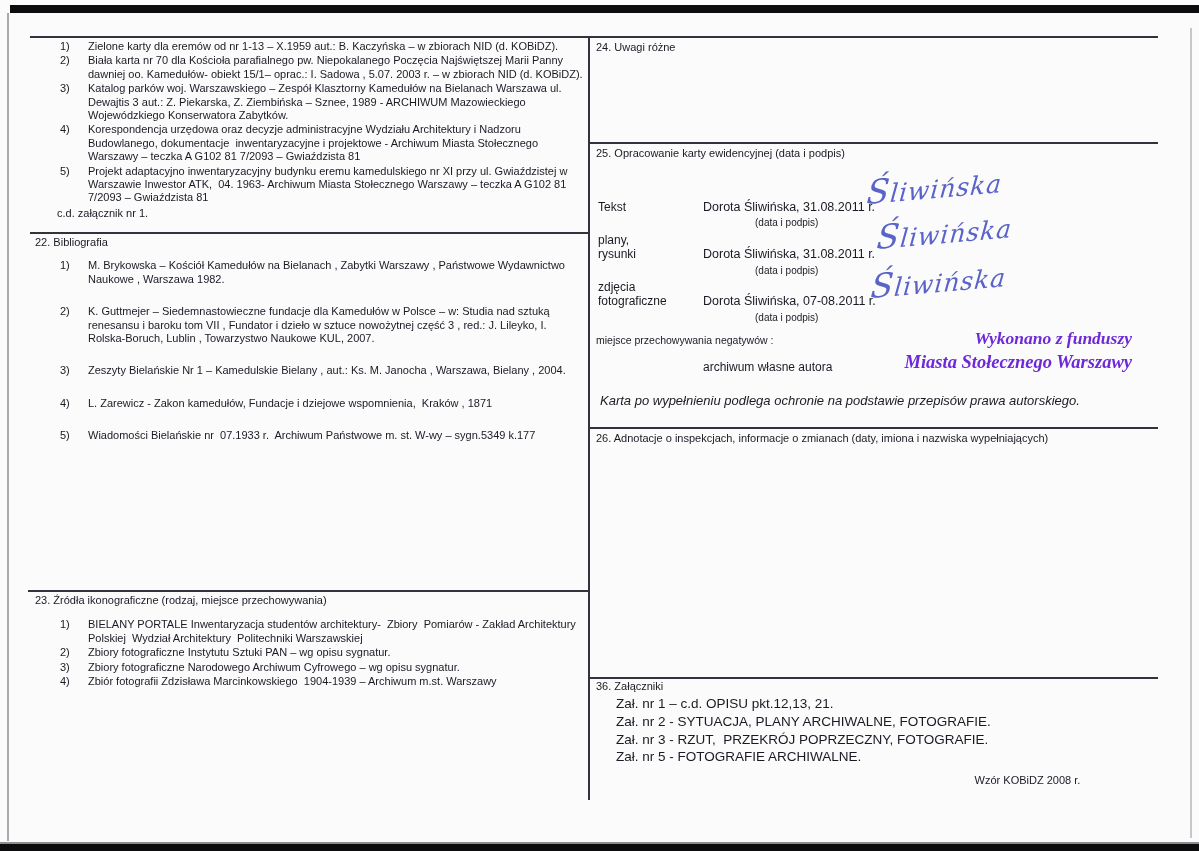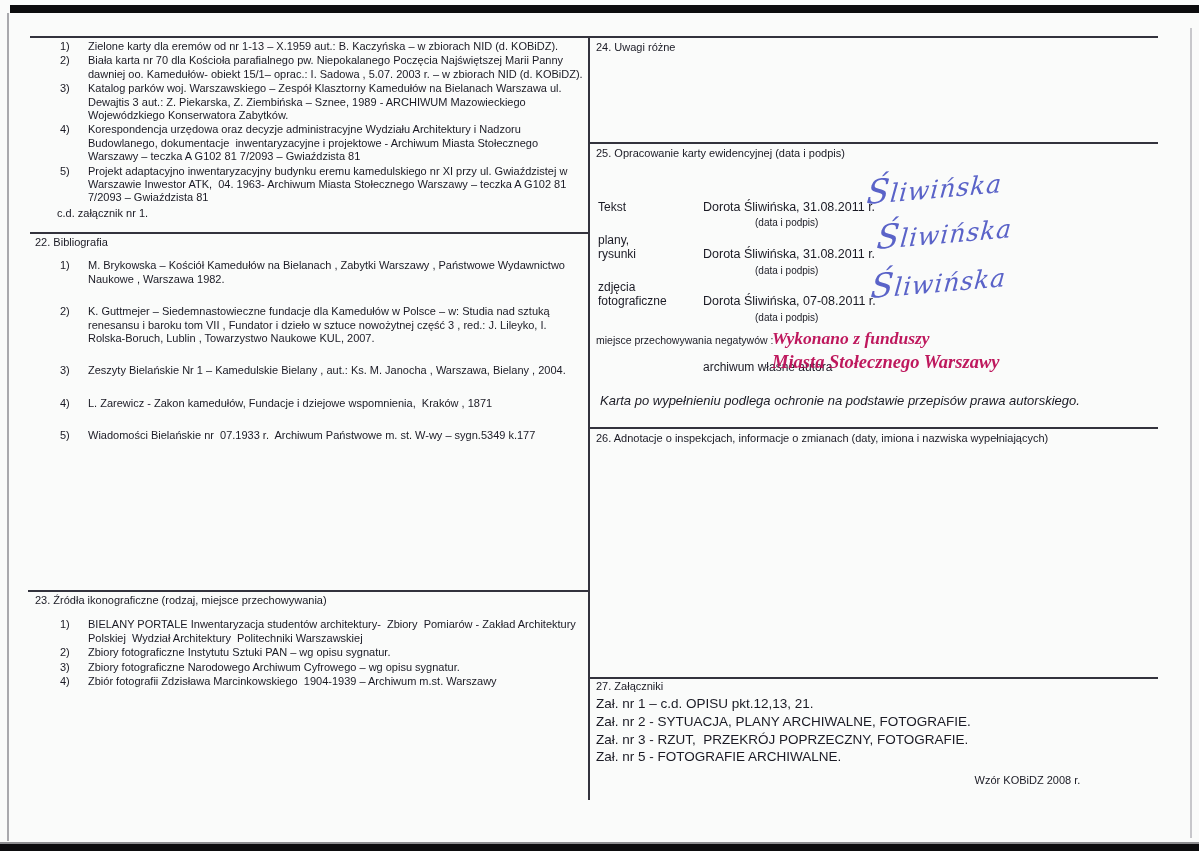--- a/index.html
+++ b/index.html
@@ -64,32 +64,32 @@
   #s25r1{top:200px;height:34px;text-align:center;} #s25r1 .val{top:0;} #s25r1 .cap{top:16px;} #s25r1 .sig{left:268px;top:-14px;}
   #s25r2{top:233px;height:46px;} #s25r2 .val{top:14px;} #s25r2 .cap{top:31px;} #s25r2 .sig{left:278px;top:-2px;}
   #s25r3{top:280px;height:46px;} #s25r3 .val{top:14px;} #s25r3 .cap{top:31px;} #s25r3 .sig{left:272px;top:0px;}
 
   #negatives-label{position:absolute;left:596px;top:334px;font-size:10.5px;}
   #negatives-value{position:absolute;left:703px;top:360px;font-size:12px;}
 
   #funding{
     position:absolute;left:772px;top:326px;width:360px;
     font-family:"Liberation Serif", serif;font-style:italic;font-weight:bold;
-    font-size:17.5px;line-height:24px;color:#be185d;text-align:left;
+    font-size:17.5px;line-height:24px;color:#6d28d9;text-align:right;
   }
   #funding .f2{font-size:18.5px;}
 
   #copyright{
     position:absolute;left:600px;top:393px;width:552px;text-align:left;
     font-style:italic;font-size:13px;
   }
 
   #sec27{left:596px;top:680px;width:560px;}
   #sec27 .sec-title{font-size:11px;margin-bottom:2px;}
-  #sec27 .zal{font-size:13.5px;line-height:17.6px;white-space:pre-wrap;}
+  #sec27 .zal{font-size:13.5px;line-height:17.6px;white-space:pre-wrap;margin-left:20px;}
 
   #footer{position:absolute;left:900px;top:774px;width:255px;text-align:center;font-size:11px;}
 </style>
 </head>
 <body>
 
 <div id="page">
 
   <div class="bar-top"></div>
   <div class="bar-bottom"></div>
@@ -223,21 +223,21 @@
   <div id="funding">
     <div class="f1">Wykonano z funduszy</div>
     <div class="f2">Miasta Stołecznego Warszawy</div>
   </div>
 
   <div id="copyright">Karta po wypełnieniu podlega ochronie na podstawie przepisów prawa autorskiego.</div>
 
   <div class="sec" id="sec26-title">26. Adnotacje o inspekcjach, informacje o zmianach (daty, imiona i nazwiska wypełniających)</div>
 
   <div class="sec" id="sec27">
-    <div class="sec-title">27. Załączniki</div>
+    <div class="sec-title">36. Załączniki</div>
     <div class="items">
 
         <div class="zal">Zał. nr 1 – c.d. OPISU pkt.12,13, 21.</div>
 
         <div class="zal">Zał. nr 2 - SYTUACJA, PLANY ARCHIWALNE, FOTOGRAFIE.</div>
 
         <div class="zal">Zał. nr 3 - RZUT,  PRZEKRÓJ POPRZECZNY, FOTOGRAFIE.</div>
 
 
         <div class="zal">Zał. nr 5 - FOTOGRAFIE ARCHIWALNE.</div>

